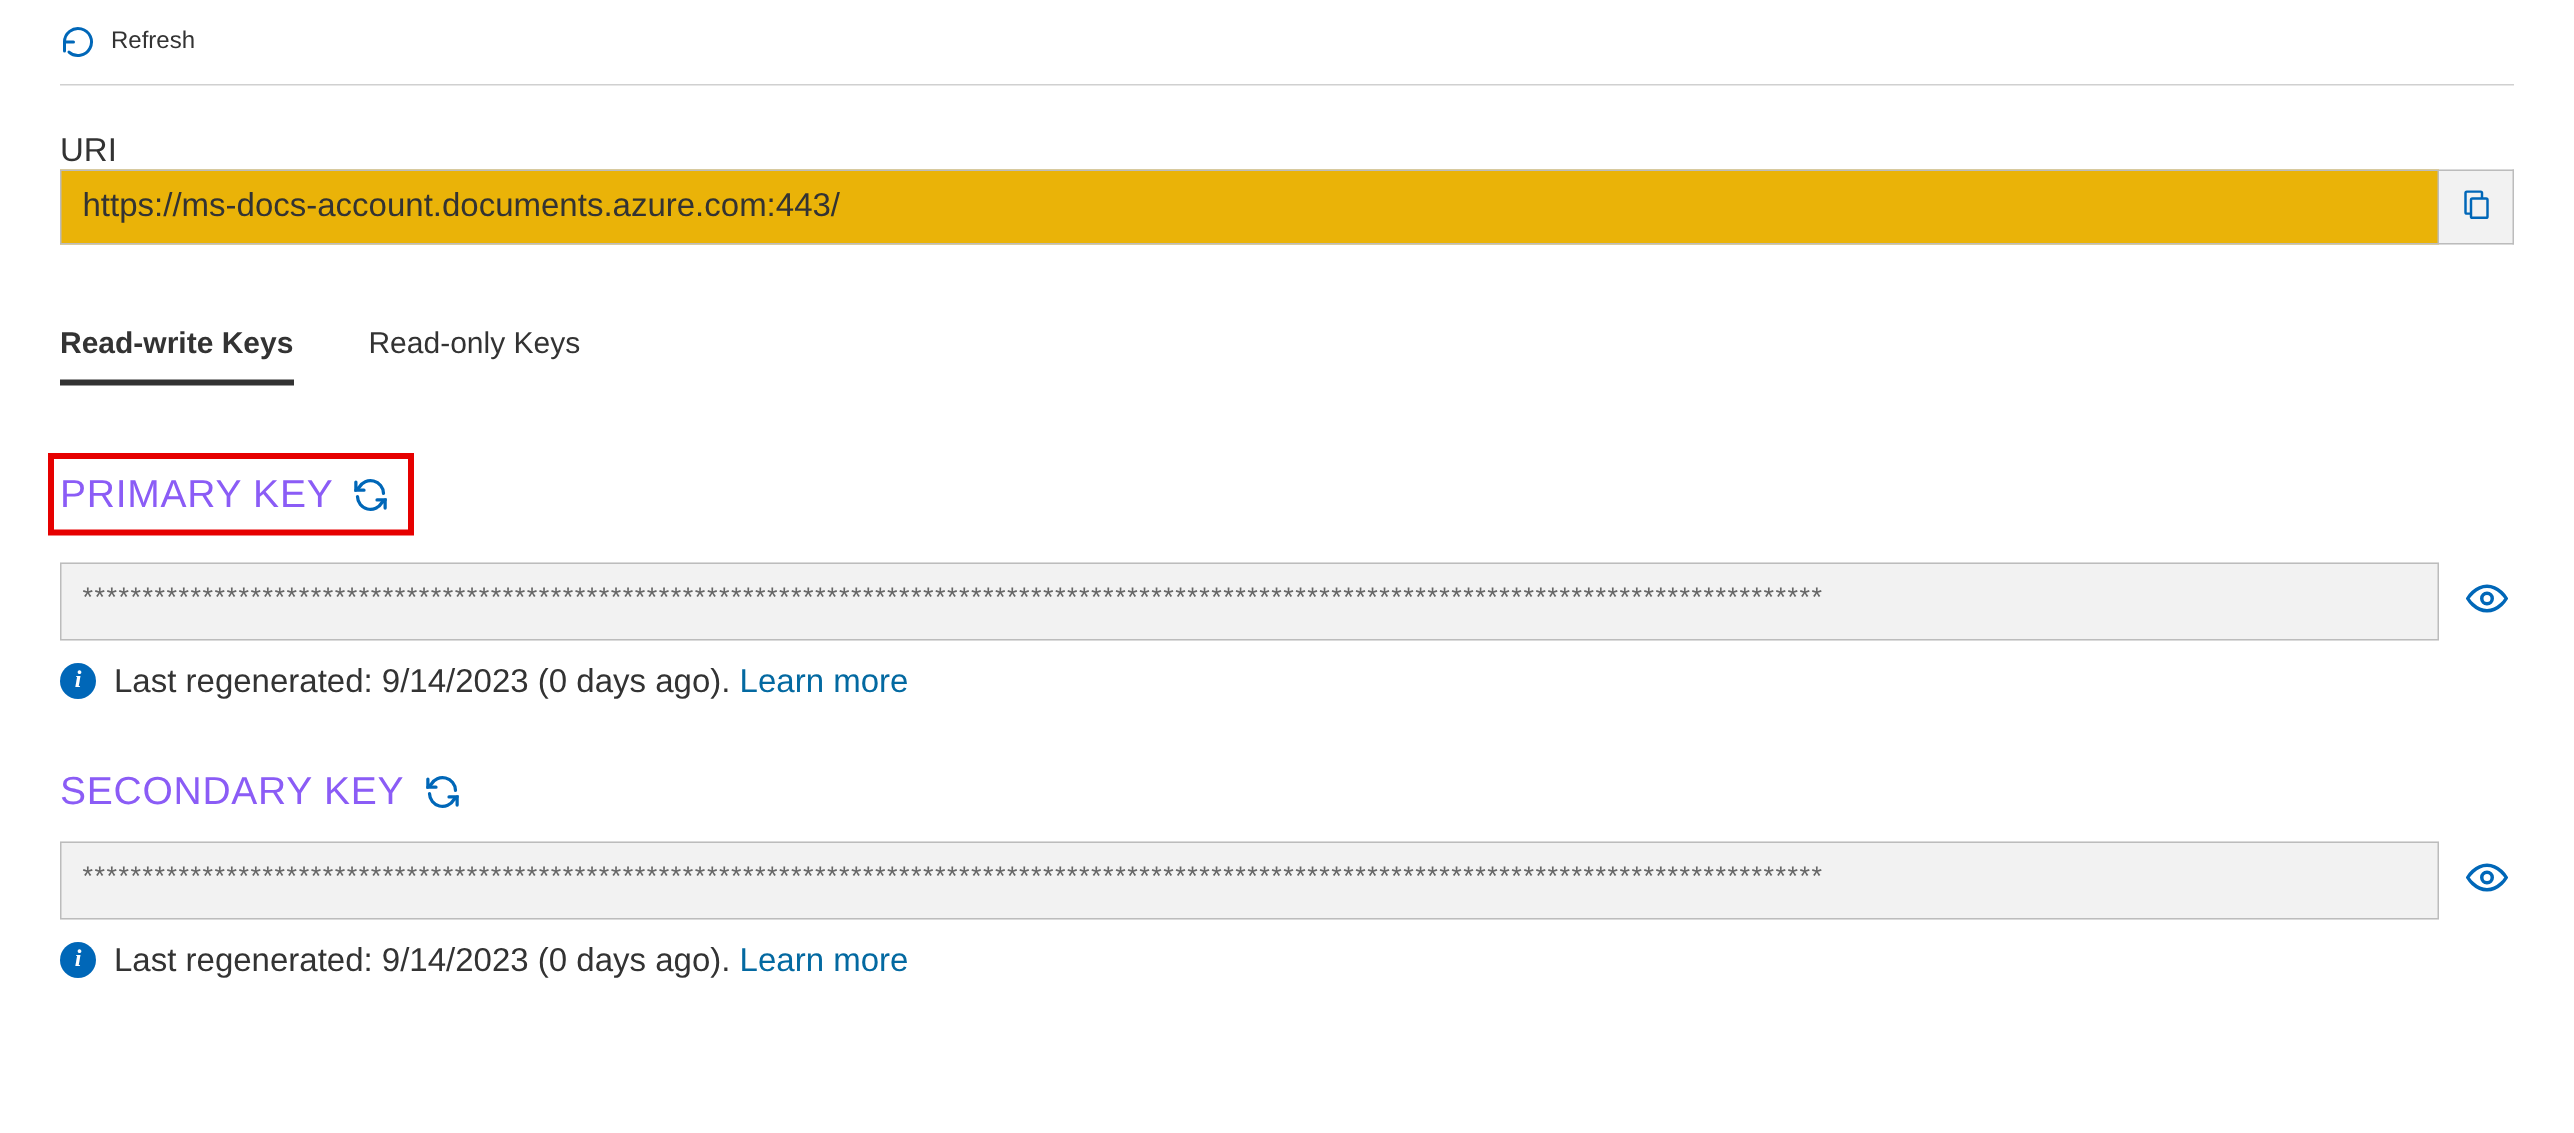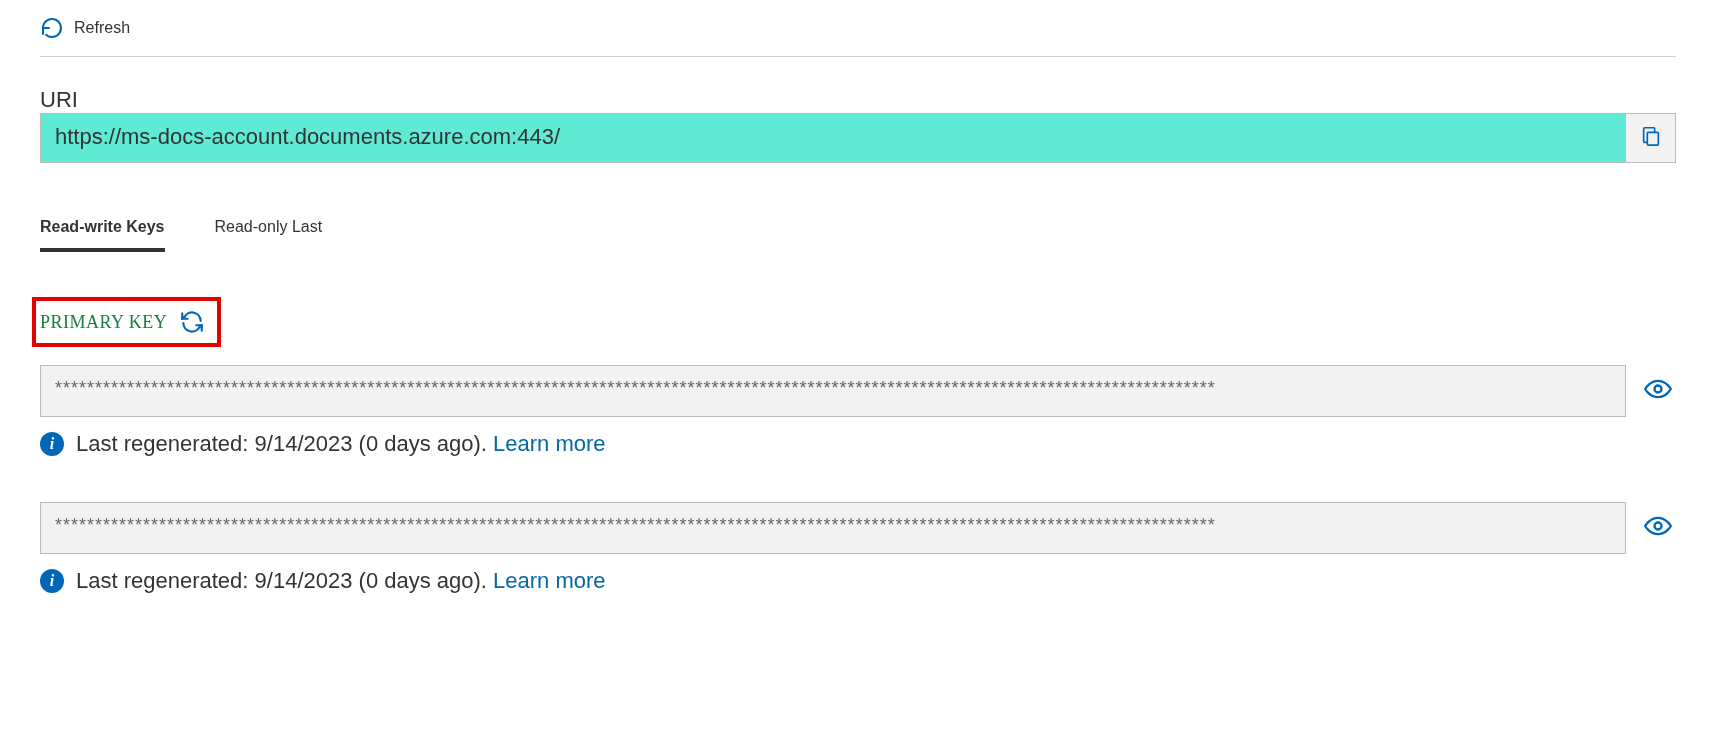--- a/index.html
+++ b/index.html
@@ -38,21 +38,21 @@
       margin-bottom: 0;
       display: block;
     }
     .input-row {
       display: flex;
       align-items: stretch;
       width: 100%;
     }
     .text-input {
       flex: 1;
-      background: #5eead4;
+      background: #eab308;
       border: 1px solid #bcbcbc;
       padding: 10px 14px;
       font-size: 22px;
       color: #333;
       height: 50px;
     }
     .copy-btn {
       width: 50px;
       border: 1px solid #bcbcbc;
       border-left: none;
@@ -65,21 +65,21 @@
     .copy-btn svg {
       width: 22px;
       height: 22px;
     }
     .tabs {
       display: flex;
       gap: 50px;
       margin-top: 55px;
     }
     .tab {
-      font-size: 16px;
+      font-size: 20px;
       color: #333;
       padding-bottom: 12px;
       cursor: pointer;
       border-bottom: 4px solid transparent;
     }
     .tab.active {
       font-weight: 600;
       border-bottom: 4px solid #333;
     }
     .key-section {
@@ -91,24 +91,23 @@
       width: fit-content;
       margin-left: -8px;
     }
     .key-header {
       display: flex;
       align-items: center;
       gap: 12px;
       margin-bottom: 18px;
     }
     .key-title {
-      font-size: 18px;
+      font-size: 26px;
       letter-spacing: 0.5px;
-      color: #15803d;
-      font-family: Liberation Serif, serif;
+      color: #8b5cf6;
     }
     .regen-icon {
       display: flex;
       align-items: center;
       cursor: pointer;
     }
     .regen-icon svg {
       width: 26px;
       height: 26px;
     }
@@ -194,21 +193,21 @@
           <rect x="8" y="8" width="12" height="14" rx="1"></rect>
           <path d="M16 8V4a1 1 0 0 0-1-1H5a1 1 0 0 0-1 1v14a1 1 0 0 0 1 1h3"></path>
         </svg>
       </span>
     </div>
   </div>
 </div>
 
 <div class="tabs">
   <div class="tab active">Read-write Keys</div>
-  <div class="tab">Read-only Last</div>
+  <div class="tab">Read-only Keys</div>
 </div>
 
 <div class="key-section first">
   <div class="key-header">
     <span class="key-title">PRIMARY KEY</span>
     <span class="regen-icon">
       <svg viewBox="0 0 24 24" fill="none" stroke="#0067b8" stroke-width="2" stroke-linecap="round">
         <path d="M20 11A8 8 0 0 0 5 7.3L3 9"></path>
         <path d="M3 4v5h5"></path>
         <path d="M4 13a8 8 0 0 0 15 3.7l2-1.7"></path>
@@ -230,20 +229,31 @@
   <div class="info-row">
     <span class="info-icon">i</span>
     <span>
       <span class="info-text">Last regenerated: 9/14/2023 (0 days ago). </span>
       <span class="learn-more">Learn more</span>
     </span>
   </div>
 </div>
 
 <div class="key-section">
+  <div class="key-header">
+    <span class="key-title">SECONDARY KEY</span>
+    <span class="regen-icon">
+      <svg viewBox="0 0 24 24" fill="none" stroke="#0067b8" stroke-width="2" stroke-linecap="round">
+        <path d="M20 11A8 8 0 0 0 5 7.3L3 9"></path>
+        <path d="M3 4v5h5"></path>
+        <path d="M4 13a8 8 0 0 0 15 3.7l2-1.7"></path>
+        <path d="M21 20v-5h-5"></path>
+      </svg>
+    </span>
+  </div>
   <div class="key-row">
     <div class="key-input">*************************************************************************************************************************************************</div>
     <div class="eye-btn">
       <span>
         <svg viewBox="0 0 24 24" fill="none" stroke="#0067b8" stroke-width="2">
           <path d="M1 12s4-7 11-7 11 7 11 7-4 7-11 7S1 12 1 12z"></path>
           <circle cx="12" cy="12" r="3"></circle>
         </svg>
       </span>
     </div>

